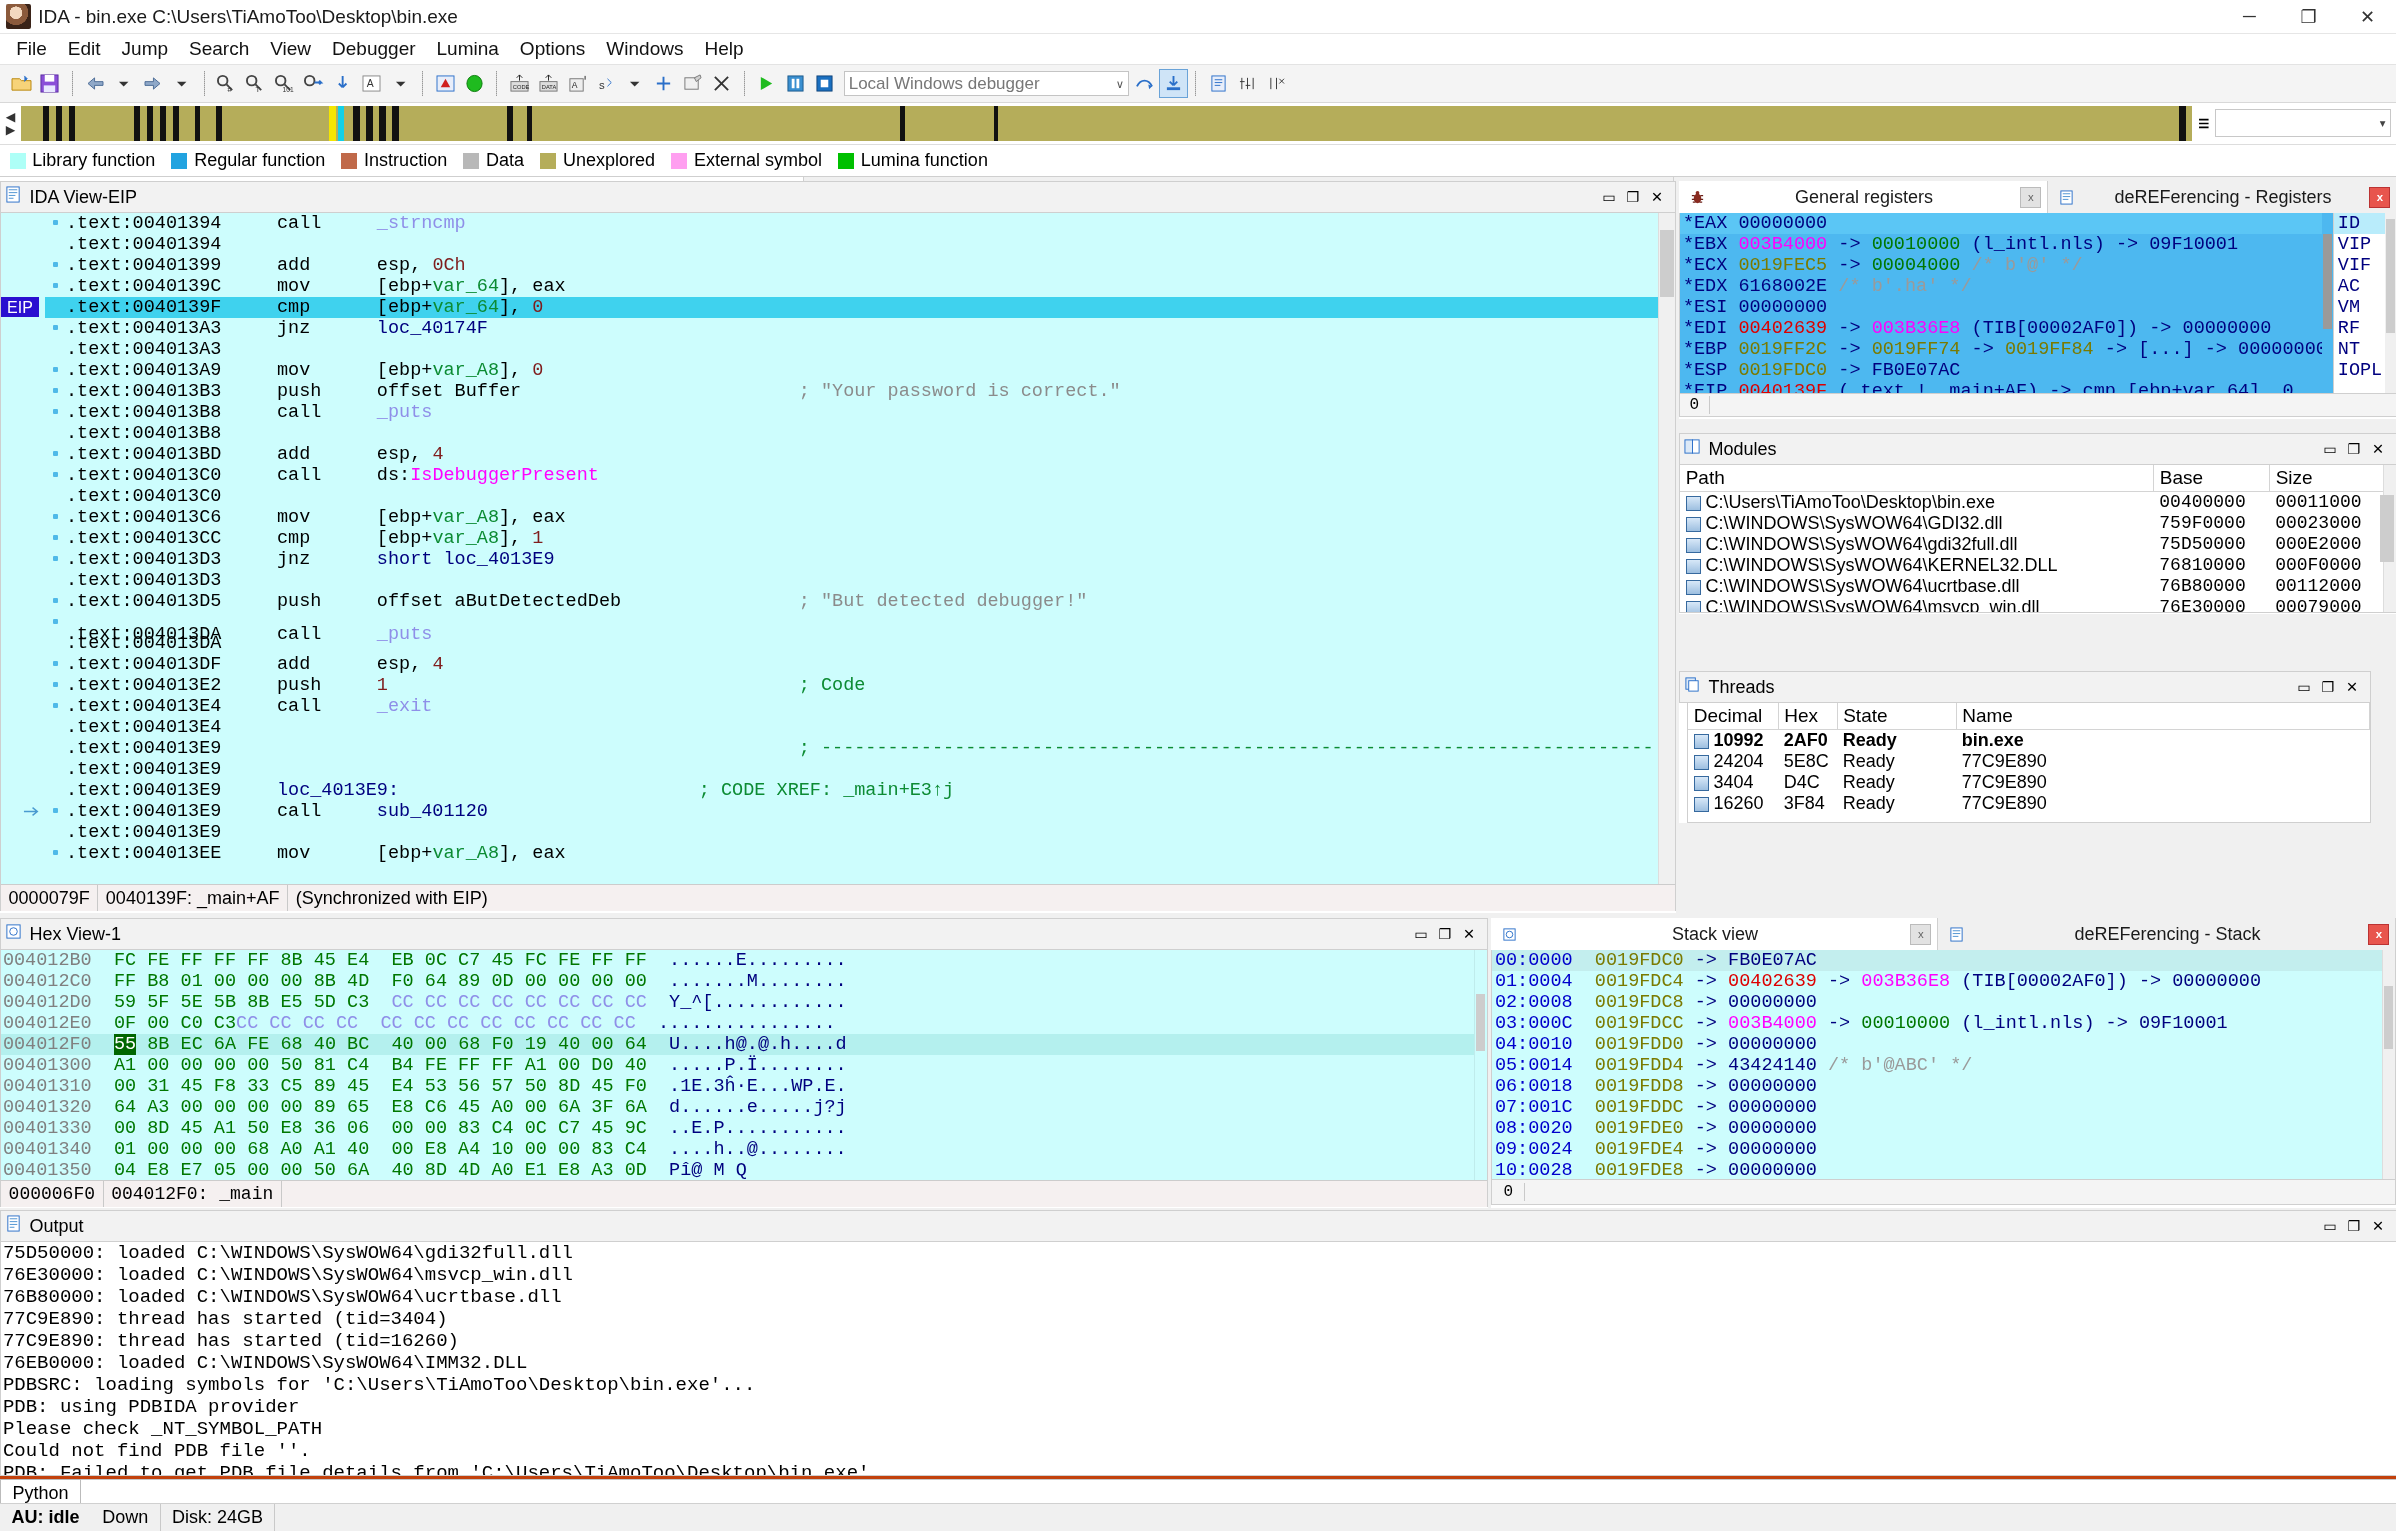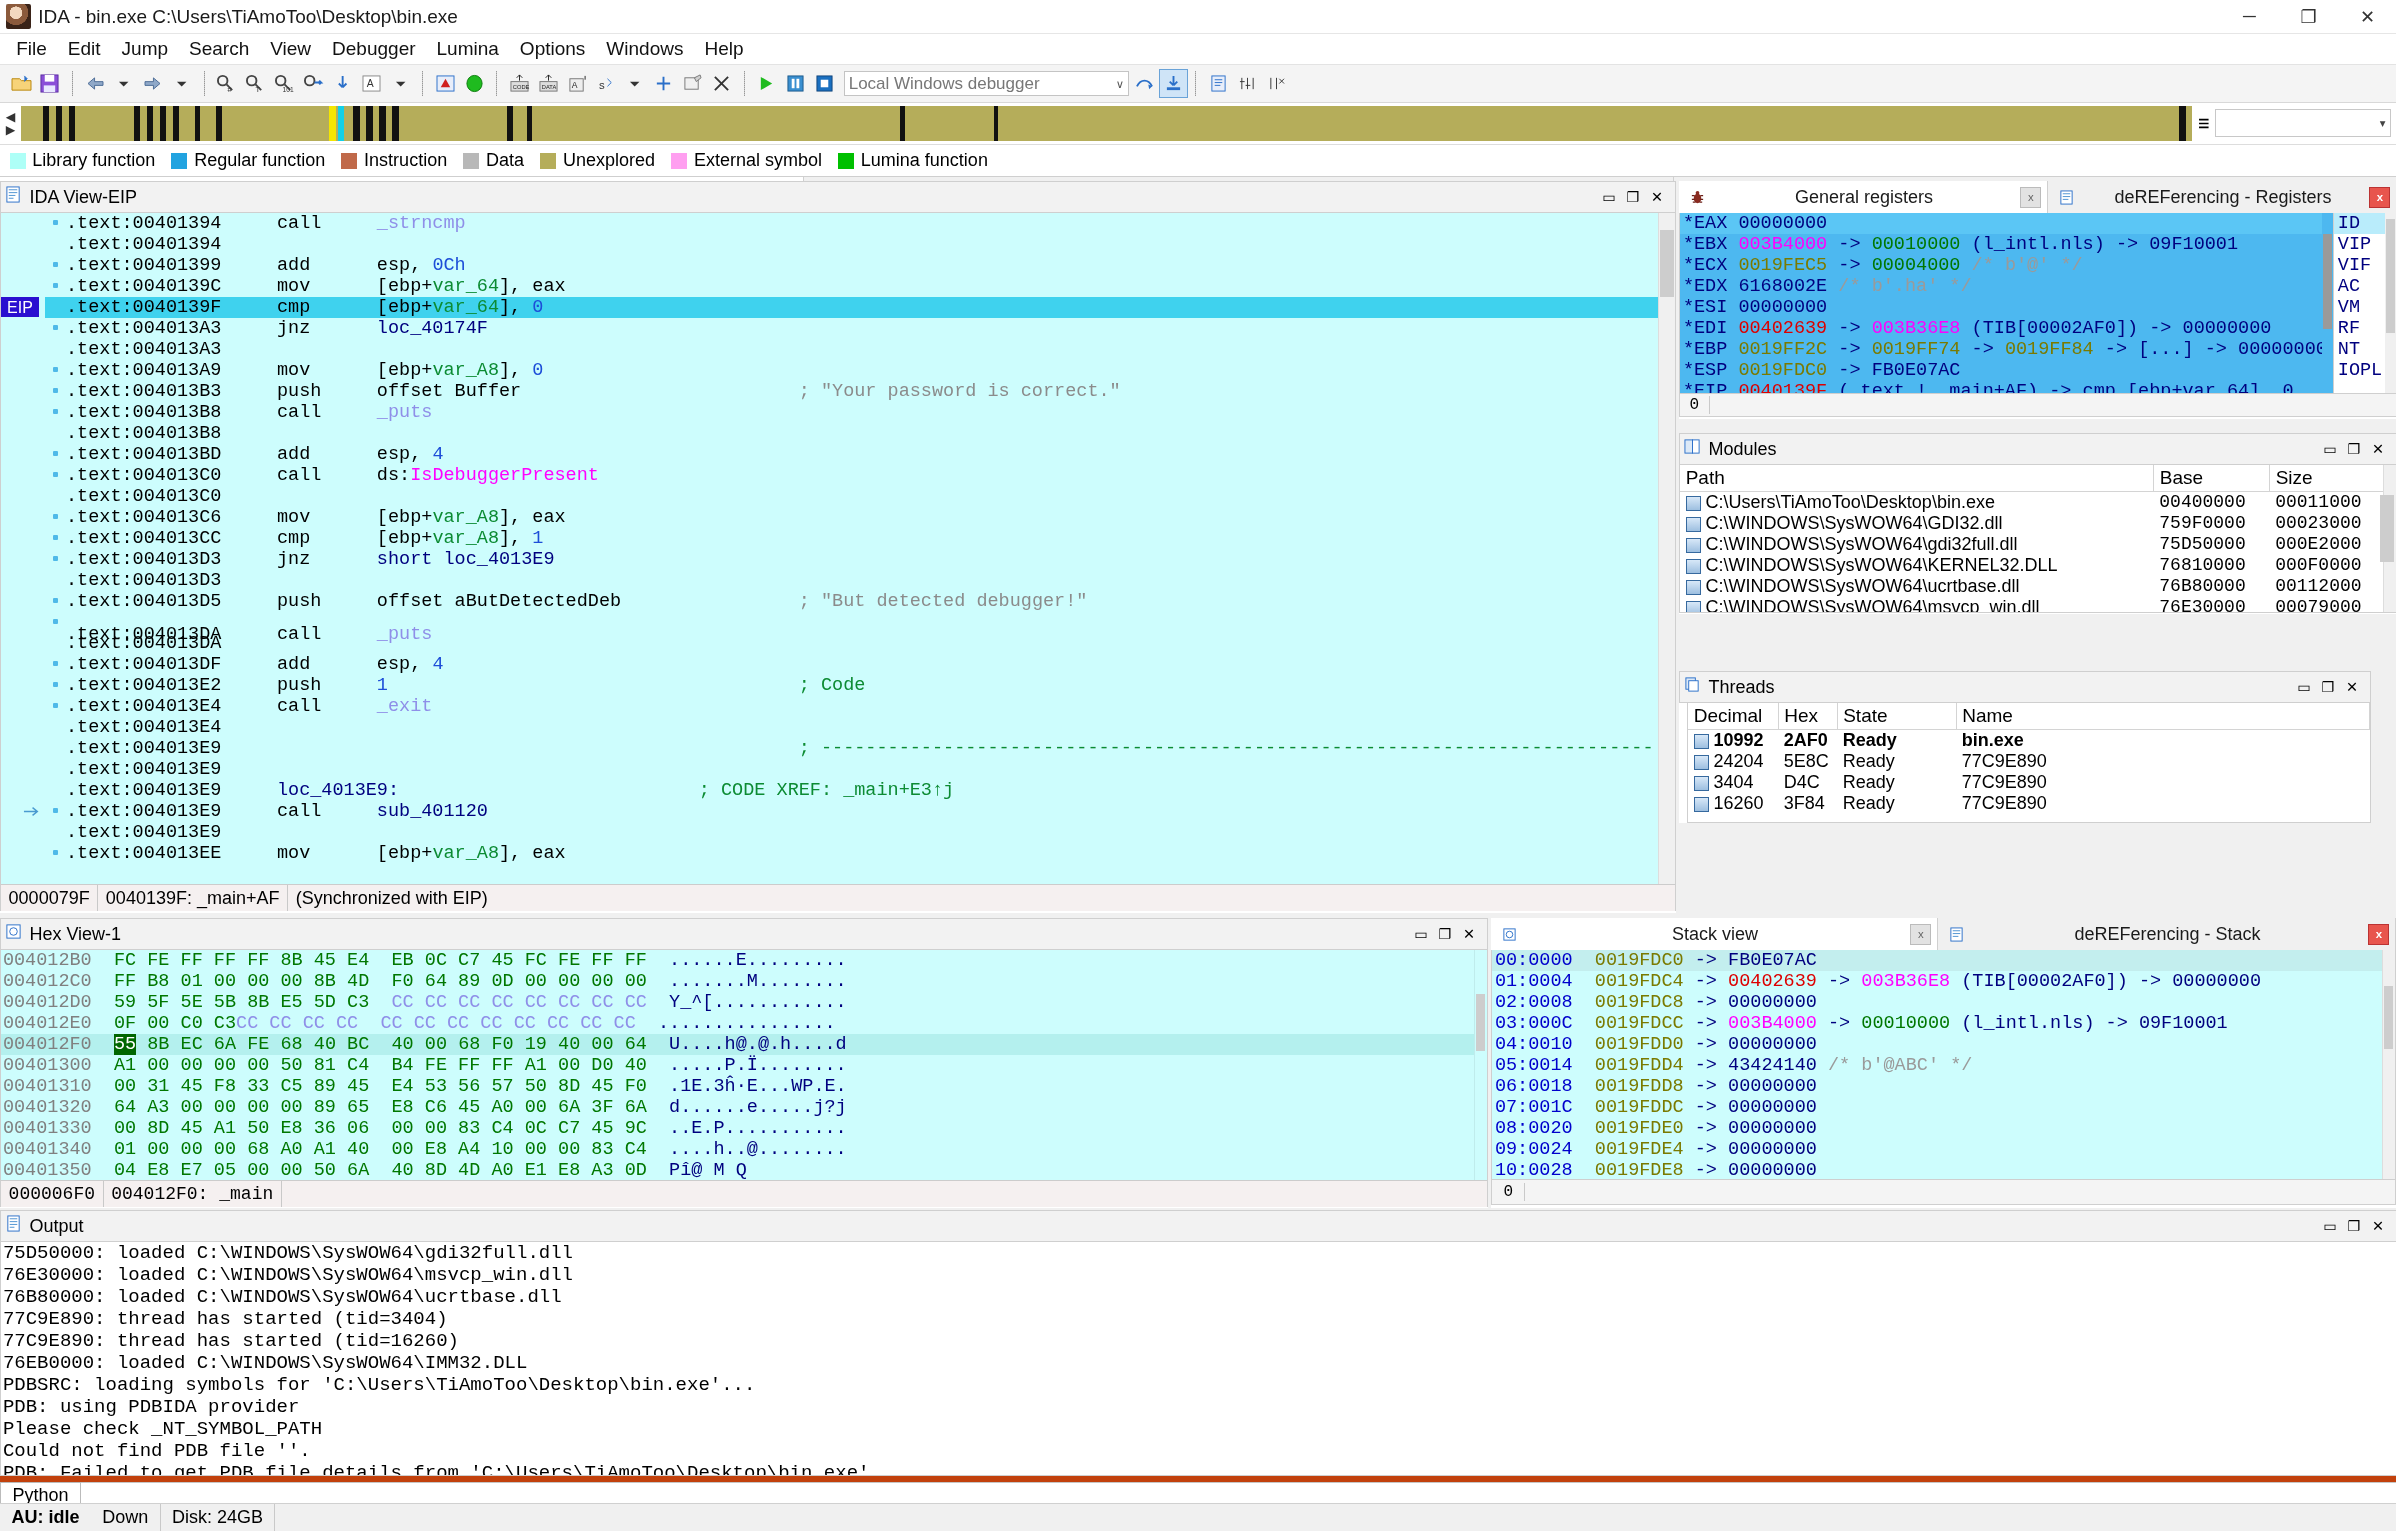--- a/index.html
+++ b/index.html
@@ -81,21 +81,21 @@
   .dline { display:flex; align-items:center; height:21px; white-space:pre; }
   .dline.cur { background:#3fd2ee; }
   .gut { width:21px; flex:0 0 21px; position:relative; height:100%; }
   .gut .dot { position:absolute; left:7.6px; top:6.7px; width:5.7px; height:5.7px; background:#4fb9e8; border-radius:1px;}
   .arrowcol { width:44px; flex:0 0 44px; height:100%; position:relative; background:#cdfdfd;}
   .eipbadge { position:absolute; left:0; top:0; width:38px; height:20px; background:#2a0fd0; color:#fff;
               font-size:16px; display:flex; align-items:center; justify-content:center; letter-spacing:0;}
   .addr { color:#000; }
   .mn   { color:#000; }
   .op-reg { color:#000; }
-  .op-num { color:#1d4ed8; }
+  .op-num { color:#7f1d1d; }
   .op-var { color:#0c8b33; }
   .lib  { color:#8f8fe8; }
   .ext  { color:#ff00ff; }
   .loc  { color:#00007f; }
   .cmt  { color:#8b8b8b; }
   .grn  { color:#0c8b33; }
   #disasm .sbar { position:absolute; right:0; top:0; width:17px; bottom:0; background:#f0f0f0; border-left:1px solid #ddd;}
   #disasm .sthumb { position:absolute; right:1px; top:17px; width:14.3px; height:67px; background:#cdcdcd;}
   .statline { height:27px; background:#f5f0f0; border-top:1px solid #ccc; display:flex; align-items:center;
               font-size:18px; }
@@ -144,21 +144,21 @@
   .sval { color:#7a7a00; }
   .sp { color:#ff00ff; }
   .sg { color:#007700; }
   .sr { color:#dd0000; }
   .sb { color:#00007f; }
   .sgray { color:#9a9a9a; }
 
   
   #outbody { background:#fff; font-size:19px; line-height:22px; overflow:hidden; padding-left:1.9px;}
   .oline { white-space:pre; height:22px; }
-  #pyrow { height:32px; display:flex; align-items:stretch; background:#f0f0f0; border-top:6px solid #c2410c;}
+  #pyrow { height:32px; display:flex; align-items:stretch; background:#f0f0f0; border-top:3px solid #c2410c;}
   #pyrow .pybtn { padding:0 11.4px; display:flex; align-items:center; border:1px solid #bbb; background:#fff; font-size:18px;}
   #pyrow .pyin { flex:1; border:1px solid #c6c6c6; border-left:none; background:#fff; }
   #statusbar { height:28.5px; background:#f0f0f0; display:flex; align-items:center; font-size:18px;
                border-top:1px solid #d0d0d0;}
   #statusbar .c { padding:0 11.4px; height:100%; display:flex; align-items:center; border-right:1px solid #c9c9c9;}
   #statusbar .c:first-child { border-right:none;font-weight:bold; }
   .sbthumb { position:absolute; background:#cdcdcd; width:14.3px; right:1.9px; }
   .vscroll { position:absolute; right:0; top:0; bottom:0; width:17px; background:#f0f0f0; border-left:1px solid #ddd;}
 </style>
 </head>

